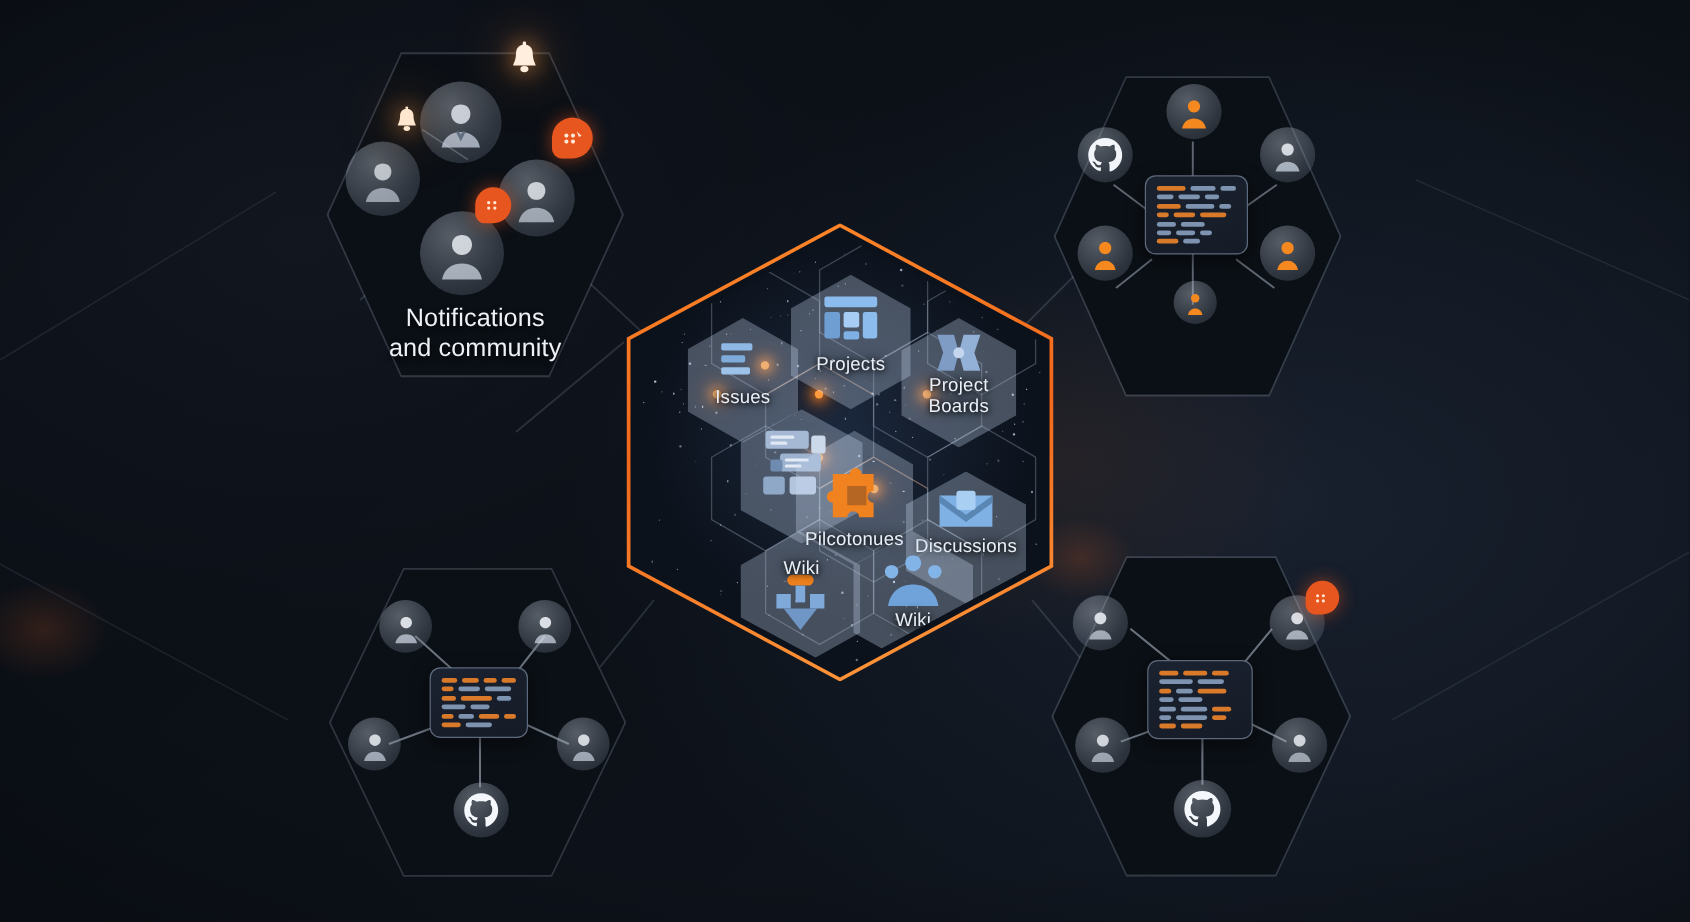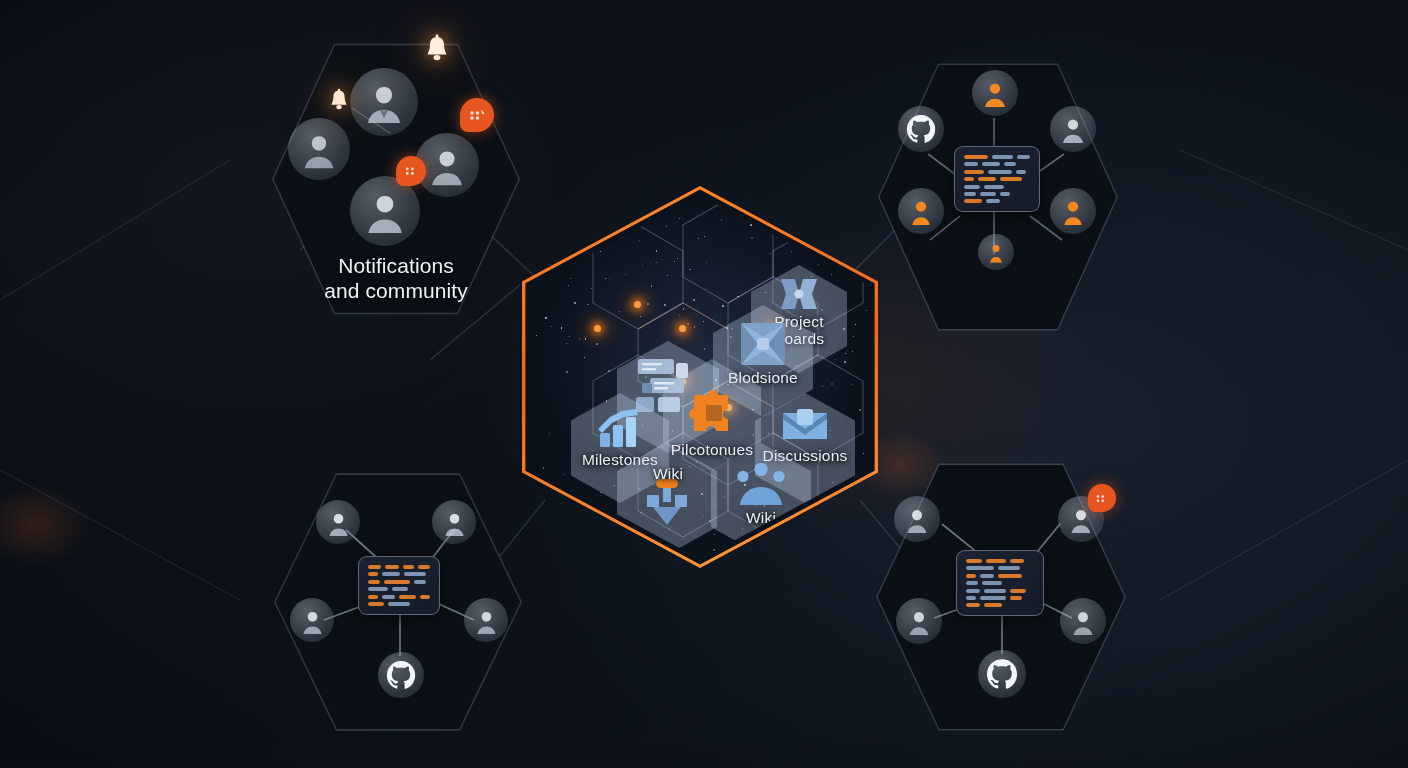--- a/index.html
+++ b/index.html
@@ -791,21 +791,45 @@
         </g>
       </svg>
 
       <div class="node" style="left:103px; top:106px;"></div>
       <div class="node" style="left:63px; top:130px;"></div>
       <div class="node" style="left:148px; top:130px;"></div>
       <div class="node" style="left:238px; top:130px;"></div>
       <div class="node" style="left:148px; top:183px;"></div>
       <div class="node" style="left:194px; top:209px;"></div>
 
-
+      <div class="cell" style="left:42px; top:70px; width:92px; height:104px;">
+        <div class="cell-hex"></div>
+        <div class="cell-icon" style="top:18px;">
+          <svg width="40" height="34" viewBox="0 0 40 34">
+            <rect x="2" y="3" width="26" height="6" rx="1.6" fill="#8fb8e4"></rect>
+            <rect x="2" y="13" width="20" height="6" rx="1.6" fill="#7fabdb"></rect>
+            <rect x="2" y="23" width="24" height="6" rx="1.6" fill="#9cc2ea"></rect>
+          </svg>
+        </div>
+        <div class="cell-label" style="top:58px;">Issues</div>
+      </div>
+
+      <div class="cell" style="left:128px; top:34px; width:100px; height:112px;">
+        <div class="cell-hex"></div>
+        <div class="cell-icon" style="top:14px;">
+          <svg width="52" height="44" viewBox="0 0 52 44">
+            <rect x="4" y="4" width="44" height="9" rx="2" fill="#8cbcee"></rect>
+            <rect x="4" y="17" width="13" height="22" rx="2" fill="#6f9ed2"></rect>
+            <rect x="20" y="17" width="13" height="13" rx="2" fill="#a8cdf4"></rect>
+            <rect x="36" y="17" width="12" height="22" rx="2" fill="#8cbcee"></rect>
+            <rect x="20" y="33" width="13" height="7" rx="2" fill="#7fb1e4"></rect>
+          </svg>
+        </div>
+        <div class="cell-label" style="top:66px;">Projects</div>
+      </div>
 
       <div class="cell" style="left:220px; top:70px; width:96px; height:108px;">
         <div class="cell-hex"></div>
         <div class="cell-icon" style="top:10px;">
           <svg width="44" height="38" viewBox="0 0 44 38">
             <path d="M4 4 L18 4 L22 19 L18 34 L4 34 L9 19z" fill="#7e9cc4"></path>
             <path d="M40 4 L26 4 L22 19 L26 34 L40 34 L35 19z" fill="#93b0d6"></path>
             <circle cx="22" cy="19" r="4.6" fill="#c3d6ee"></circle>
           </svg>
         </div>
@@ -825,47 +849,21 @@
             <rect x="22" y="27" width="20" height="2.6" rx="1.3" fill="#e4ebf6"></rect>
             <rect x="22" y="32" width="14" height="2.6" rx="1.3" fill="#e4ebf6"></rect>
             <rect x="4" y="42" width="18" height="15" rx="2.6" fill="#8fa8c8"></rect>
             <rect x="26" y="42" width="22" height="15" rx="2.6" fill="#b3c5dd"></rect>
             <rect x="10" y="28" width="10" height="10" rx="2" fill="#6f8cb0"></rect>
           </svg>
         </div>
         <div class="cell-label" style="top:86px;"></div>
       </div>
 
-      <div class="cell" style="left:182px; top:110px; width:100px; height:112px;">
-        <div class="cell-hex"></div>
-        <div class="cell-icon" style="top:14px;">
-          <svg width="54" height="50" viewBox="0 0 54 50">
-            <rect x="5" y="4" width="44" height="42" rx="5" fill="#8fb4dd"></rect>
-            <path d="M5 4 L22 25 L5 46z" fill="#6f8fb6"></path>
-            <path d="M49 4 L32 25 L49 46z" fill="#6f8fb6"></path>
-            <path d="M5 4 L27 18 L49 4z" fill="#7fa2cb"></path>
-            <path d="M5 46 L27 32 L49 46z" fill="#7fa2cb"></path>
-            <rect x="21" y="19" width="12" height="12" rx="2.4" fill="#b6cde8"></rect>
-          </svg>
-        </div>
-        <div class="cell-label" style="top:64px;">Blodsione</div>
-      </div>
-
-      <div class="cell" style="left:40px; top:198px; width:98px; height:110px;">
-        <div class="cell-hex"></div>
-        <div class="cell-icon" style="top:14px;">
-          <svg width="52" height="44" viewBox="0 0 52 44">
-            <rect x="6" y="26" width="10" height="14" rx="1.6" fill="#7fb1e4"></rect>
-            <rect x="19" y="18" width="10" height="22" rx="1.6" fill="#8cc3f0"></rect>
-            <rect x="32" y="10" width="10" height="30" rx="1.6" fill="#a6d3f7"></rect>
-            <path d="M4 22 L16 10 L28 4 L42 2 L44 8 L30 10 L18 16 L8 26z" fill="#8cc3f0"></path>
-          </svg>
-        </div>
-        <div class="cell-label" style="top:58px;">Milestones</div>
-      </div>
+
 
       <div class="cell" style="left:132px; top:164px; width:98px; height:112px;">
         <div class="cell-hex"></div>
         <div class="cell-icon" style="top:30px;">
           <svg width="52" height="48" viewBox="0 0 52 48">
             <path d="M8 6h14a5 5 0 0 1 10 0h10v14a5 5 0 0 0 0 10v12H30a5 5 0 0 0-10 0H8V30a5 5 0 0 1 0-10z" fill="#f0821f"></path>
             <path d="M20 16h16v16H20z" fill="#1b2230" opacity=".28"></path>
           </svg>
         </div>
         <div class="cell-label" style="top:82px;">Pilcotonues</div>

